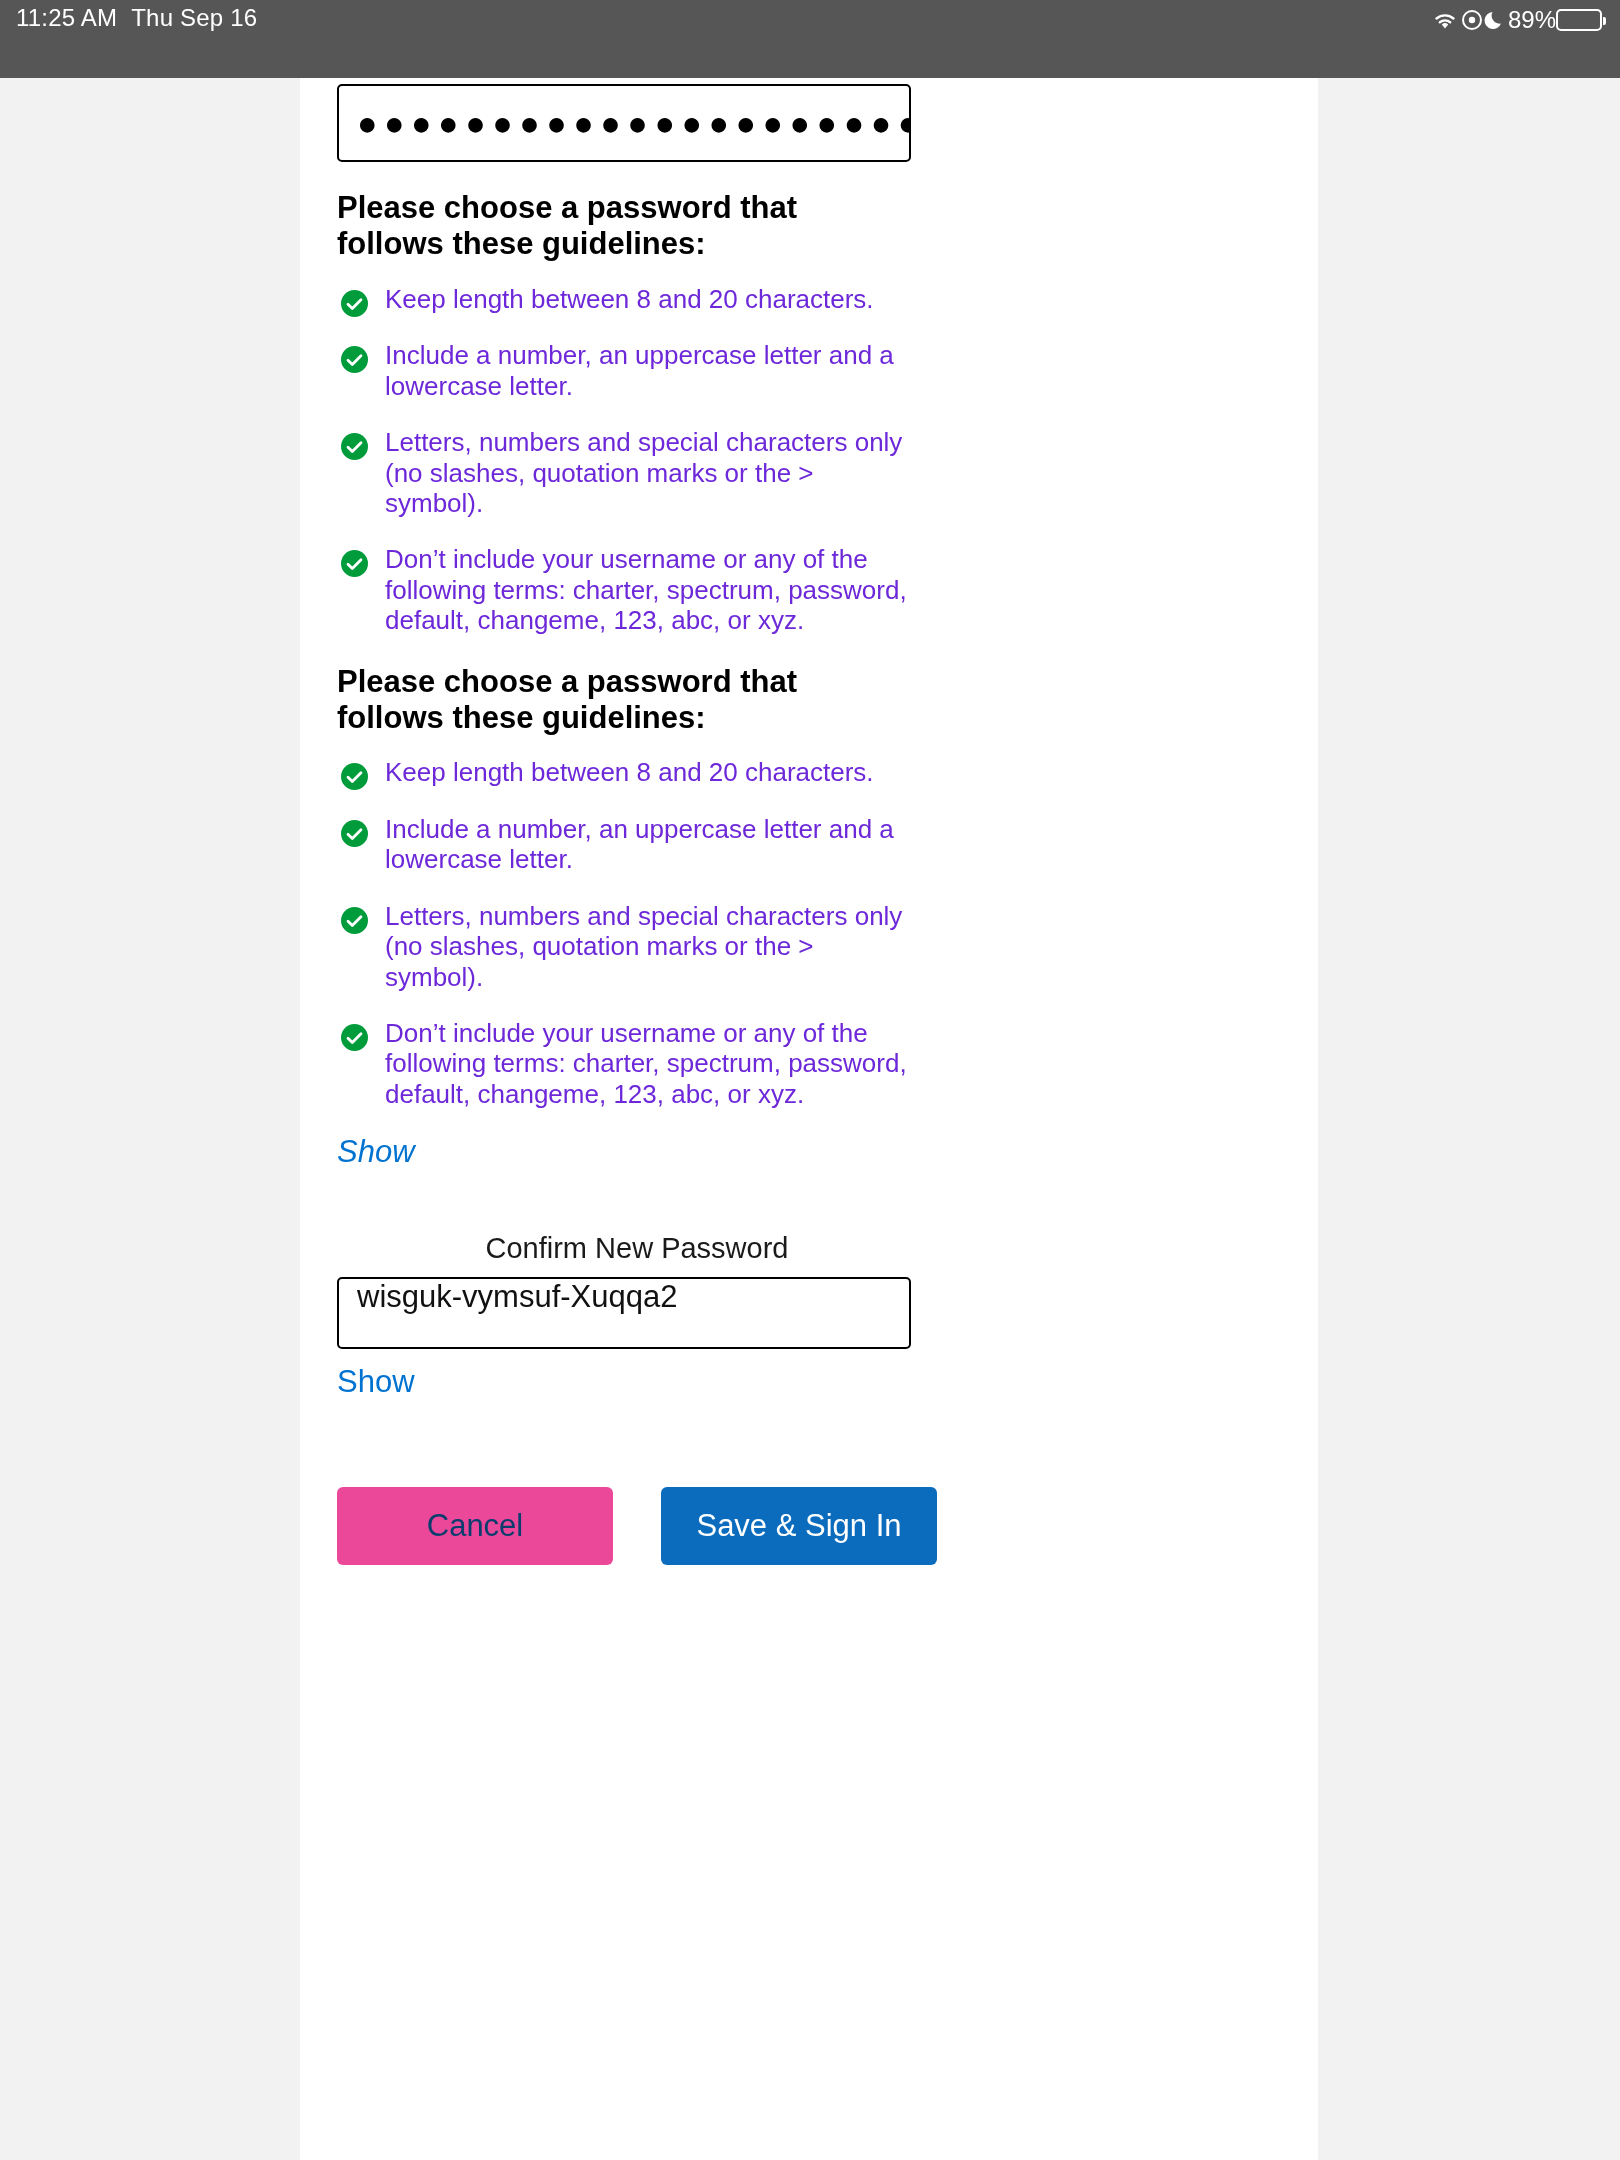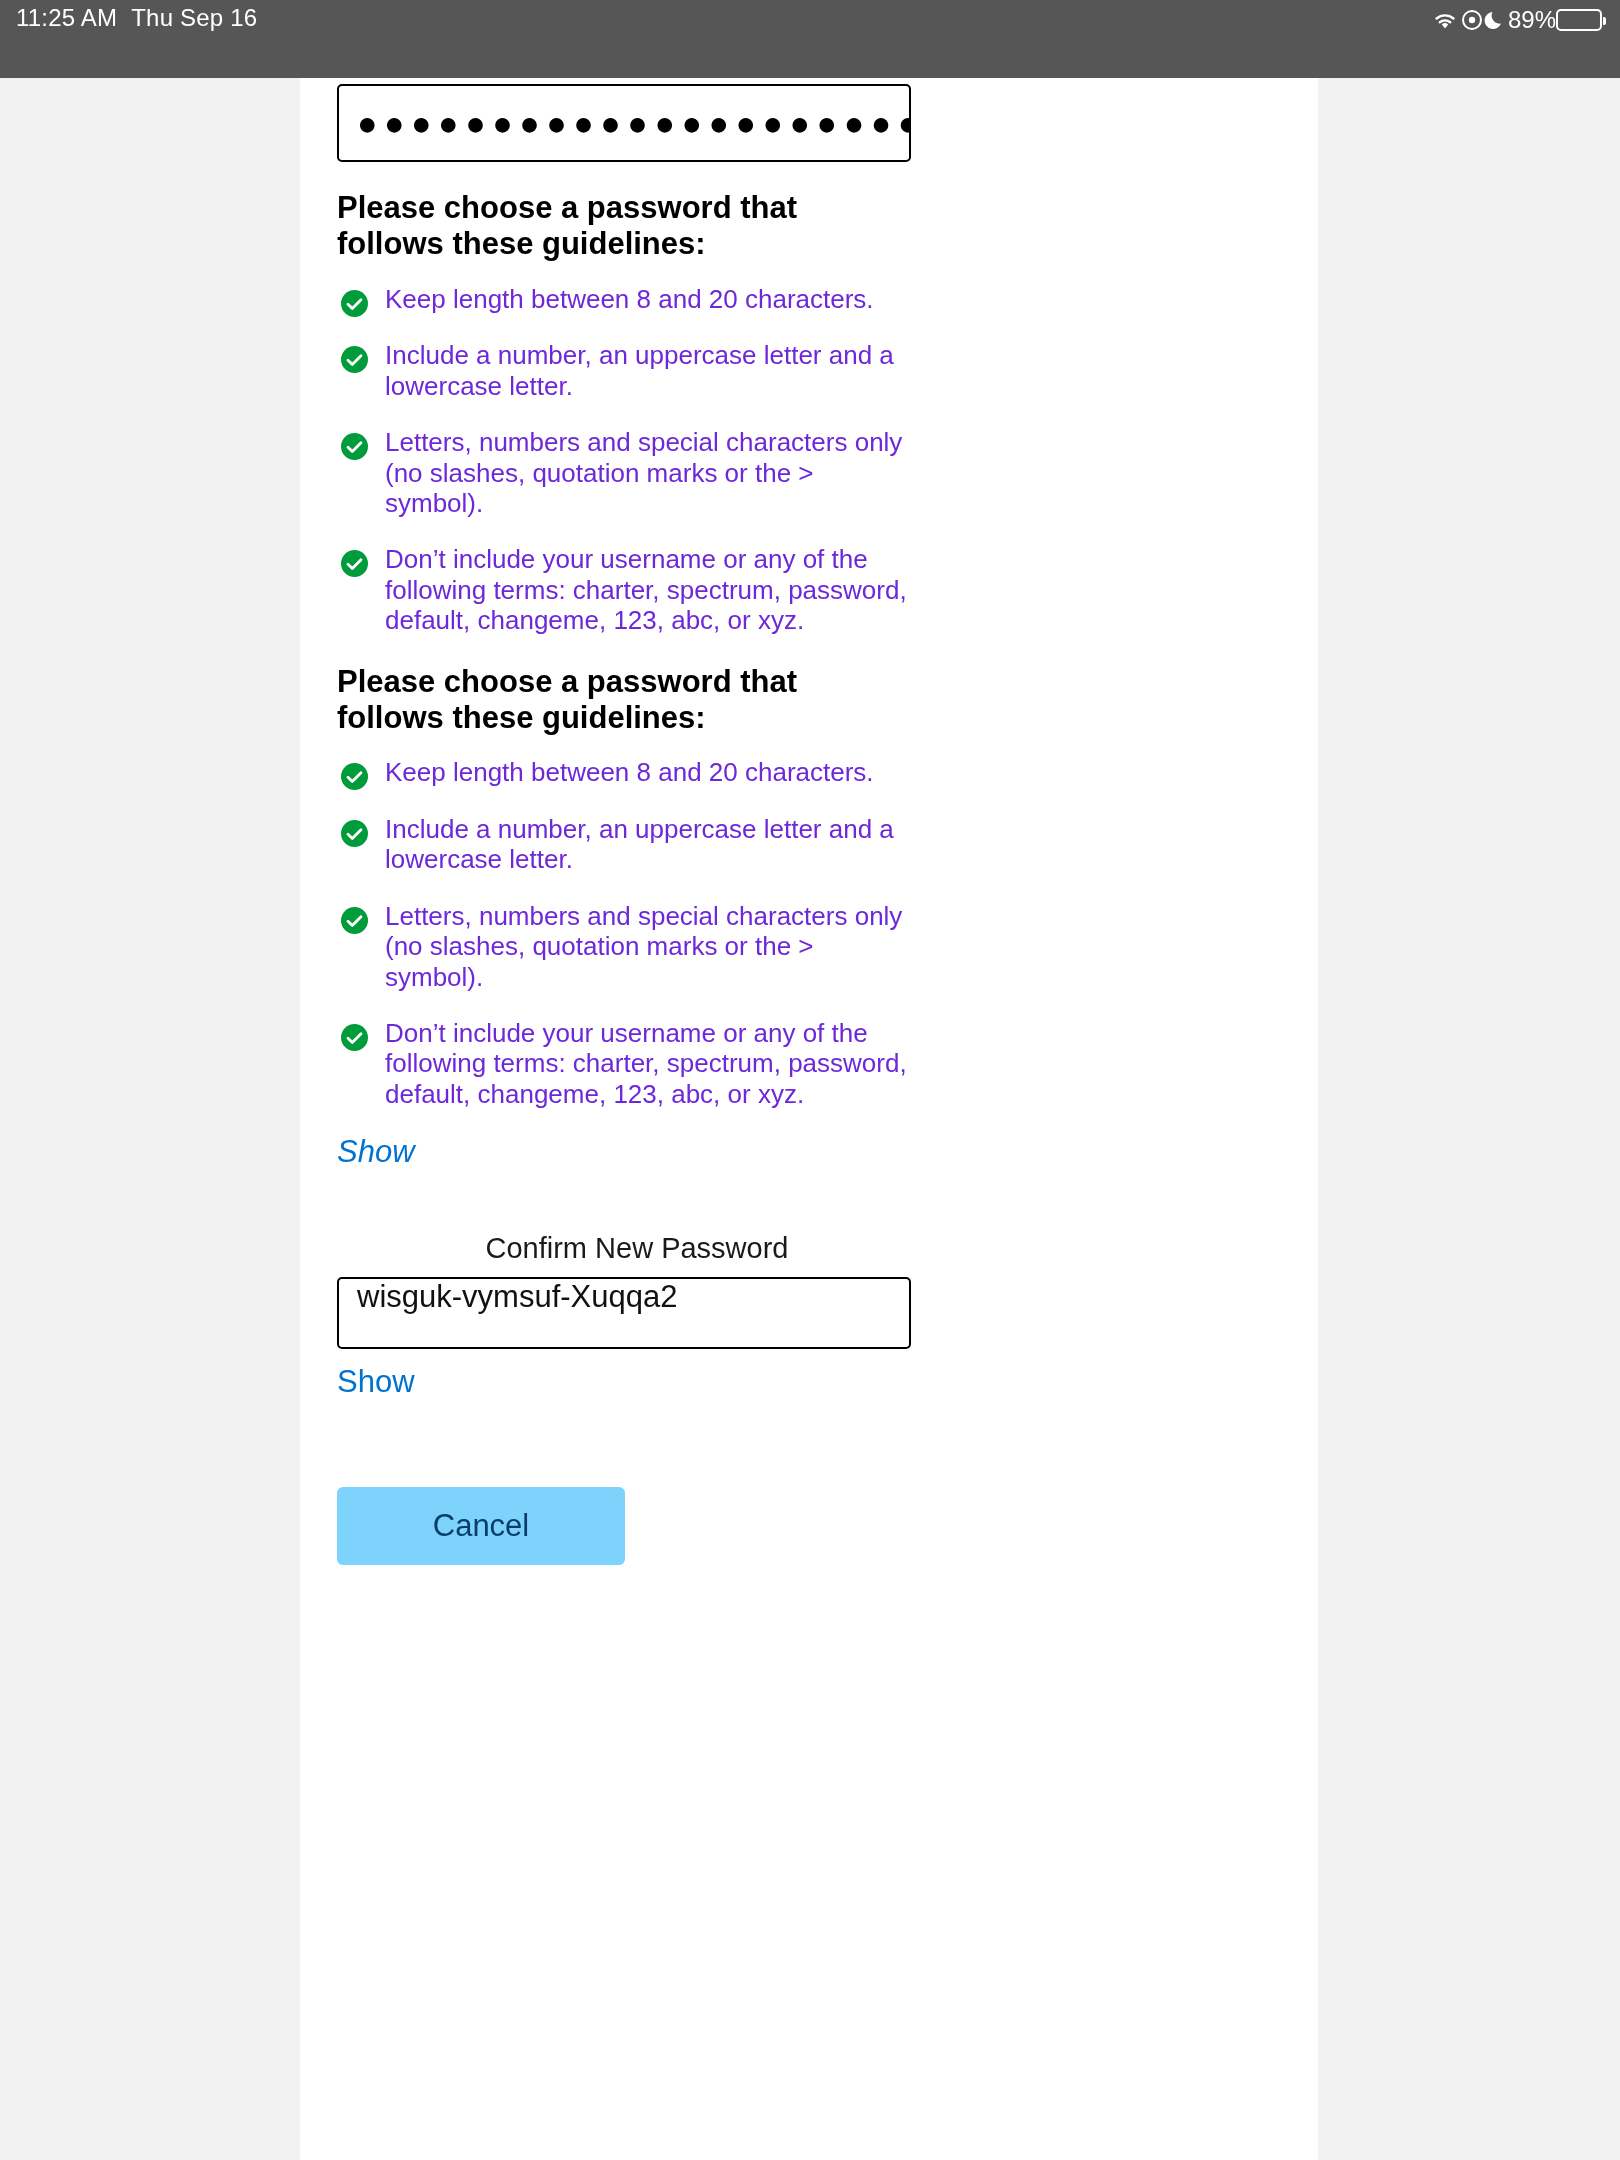--- a/index.html
+++ b/index.html
@@ -189,21 +189,21 @@
     display: flex;
     align-items: center;
     justify-content: center;
     font-size: 31px;
     border: none;
     cursor: pointer;
     font-family: "Liberation Sans", sans-serif;
   }
   .btn-cancel {
     width: 288px;
-    background: #7dd3fc;
+    background: #ec4899;
     color: #0a3d6e;
   }
   .btn-primary {
     width: 288px;
     background: #0b6cbe;
     color: #ffffff;
   }
 </style>
 </head>
 <body>
@@ -336,16 +336,17 @@
     <a class="link show-link" href="#">Show</a>
 
     <div class="field-label">Confirm New Password</div>
     <div class="text-field">
       <span>wisguk-vymsuf-Xuqqa2</span>
     </div>
     <a class="link hide-link" href="#">Show</a>
 
     <div class="buttons">
       <button class="btn btn-cancel">Cancel</button>
+      <button class="btn btn-primary">Save &amp; Sign In</button>
     </div>
 
   </div>
 </div>
 
 </body></html>

